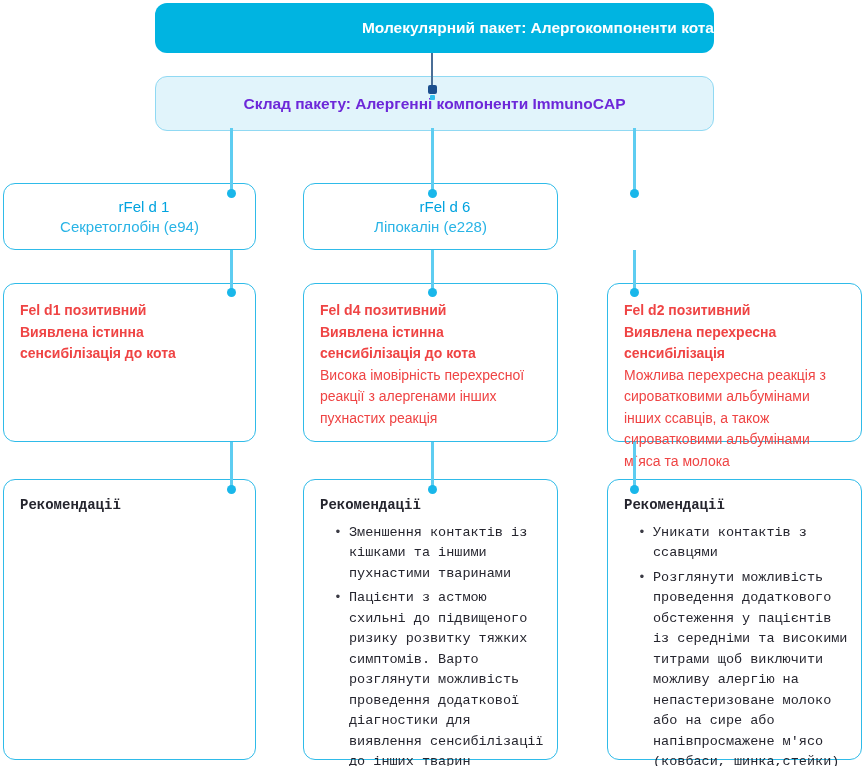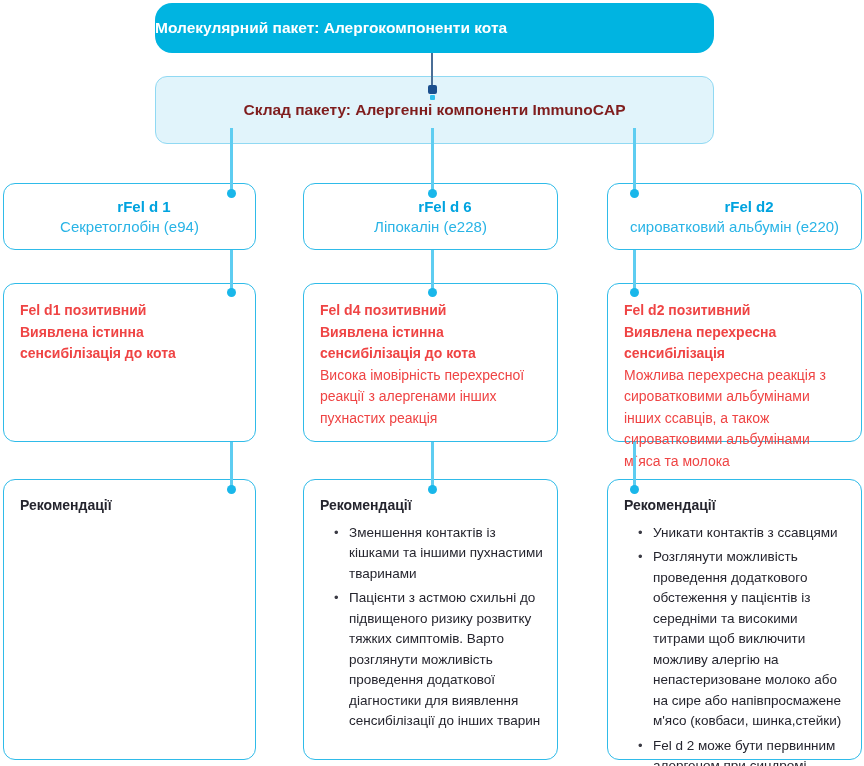--- a/index.html
+++ b/index.html
@@ -16,64 +16,63 @@
 
   
   .box {
     position: absolute;
     border-radius: 12px;
     z-index: 1;
   }
   .top-box {
     left: 155px; top: 3px; width: 559px; height: 50px;
     background: #00b4e1;
-    display: flex; align-items: center; justify-content: flex-start;
+    display: flex; align-items: center; justify-content: flex-end;
     color: #ffffff; font-weight: bold; font-size: 15.5px;
     text-align: center;
-    border-radius: 17px;
   }
   .subtitle-box {
-    left: 155px; top: 76px; width: 559px; height: 68px;
+    left: 155px; top: 76px; width: 559px; height: 55px;
     background: #e1f4fb;
     border: 1.5px solid #90d9f3;
     display: flex; align-items: center; justify-content: center;
-    color: #7f1d1d; font-weight: bold; font-size: 15.5px;
+    color: #6d28d9; font-weight: bold; font-size: 15.5px;
     text-align: center;
   }
   .white-box {
     background: #ffffff;
     border: 1.5px solid #2fbbe9;
   }
 
   
   .c1 { left: 3px;   width: 253px; }
   .c2 { left: 303px; width: 255px; }
   .c3 { left: 607px; width: 255px; }
 
   .header-box {
     top: 183px; height: 67px;
     display: flex; flex-direction: column;
     align-items: center; justify-content: center;
     text-align: center; gap: 3px;
   }
-  .header-box .comp-name { color: #00a3df; font-weight: bold; font-size: 15px; margin-left: 29px; }
+  .header-box .comp-name { color: #00a3df; font-weight: normal; font-size: 15px; margin-left: 29px; }
   .header-box .comp-desc { color: #29b4e6; font-size: 15px; text-align: right; }
 
   .result-box {
     top: 283px; height: 159px;
     padding: 16px 15px 0 16px;
     color: #ef4444; font-size: 14px; line-height: 21.5px;
   }
   .result-box .r-label,
   .result-box .r-finding { font-weight: bold; }
 
   .rec-box {
     top: 479px; height: 281px;
     padding: 15px 10px 0 16px;
-    color: #25252e; font-size: 13.5px; line-height: 20.5px;
+    color: #25252e; font-size: 13.5px; line-height: 20.5px; font-family: Liberation Mono, monospace;
   }
   .rec-box .rec-title { font-weight: bold; font-size: 14px; margin-bottom: 7px; }
   .rec-box ul { list-style: none; }
   .rec-box li {
     position: relative;
     padding-left: 17px;
     margin-left: 12px;
     margin-bottom: 4px;
   }
   .rec-box li::before {
@@ -195,24 +194,20 @@
     <div class="r-note">Висока імовірність перехресної реакції з алергенами інших пухнастих реакція</div>
   </div>
   <div class="box white-box rec-box c2">
     <div class="rec-title">Рекомендації</div>
     <ul>
         <li>Зменшення контактів із кішками та іншими пухнастими тваринами</li>
         <li>Пацієнти з астмою схильні до підвищеного ризику розвитку тяжких симптомів. Варто розглянути можливість проведення додаткової діагностики для виявлення сенсибілізації до інших тварин</li>
       </ul>
   </div>
 
-  <div class="box white-box header-box c3">
-    <div class="comp-name">rFel d2</div>
-    <div class="comp-desc">сироватковий альбумін (e220)</div>
-  </div>
   <div class="box white-box result-box c3">
     <div class="r-label">Fel d2 позитивний</div>
     <div class="r-finding">Виявлена перехресна сенсибілізація</div>
     <div class="r-note">Можлива перехресна реакція з сироватковими альбумінами інших ссавців, а також сироватковими альбумінами м`яса та молока</div>
   </div>
   <div class="box white-box rec-box c3">
     <div class="rec-title">Рекомендації</div>
     <ul>
         <li>Уникати контактів з  ссавцями</li>
         <li>Розглянути можливість проведення додаткового обстеження у пацієнтів із середніми та високими титрами щоб виключити можливу алергію на непастеризоване молоко або на сире або напівпросмажене м'ясо (ковбаси, шинка,стейки)</li>

